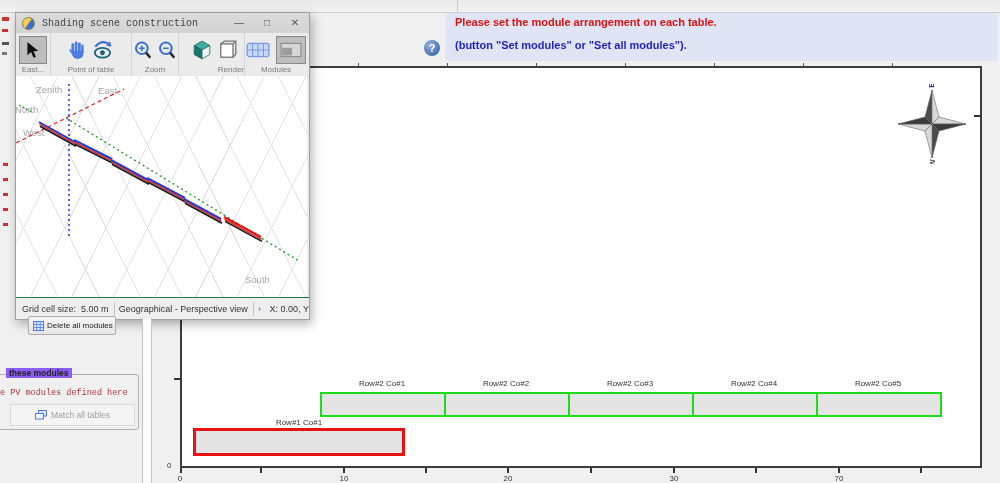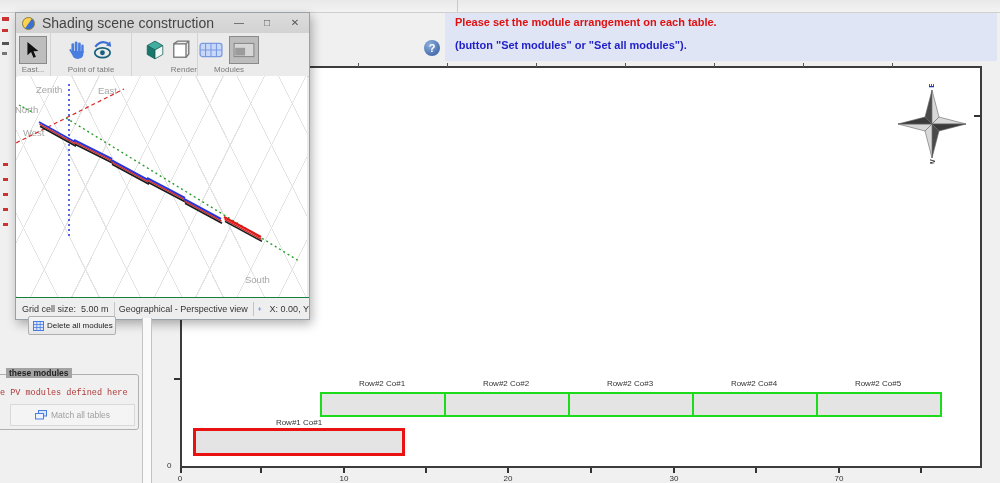--- a/index.html
+++ b/index.html
@@ -39,21 +39,21 @@
 
   
   .compass{left:714px;top:16px;}
 
   
   .fwin{left:15px;top:12px;width:293px;height:306px;background:#ebebeb;border:1px solid #98a0a8;
         box-shadow:2px 4px 10px rgba(0,0,0,.30);}
   .titlebar{left:0;top:0;width:100%;height:20px;background:linear-gradient(#dcdcdc,#d2d2d2);display:flex;align-items:center;}
   .win-icon{width:11px;height:11px;border-radius:50%;margin:0 7px 0 6px;
         background:linear-gradient(125deg,#ffd24d 46%,#3b6fd4 54%);border:1px solid #8a7a30;}
-  .win-title{font-size:14px;color:#444;flex:1;}
+  .win-title{font-size:10px;color:#444;flex:1;font-family:Liberation Mono, monospace;}
   .win-btn{width:28px;height:18px;text-align:center;font-size:10px;color:#555;line-height:18px;cursor:default;}
   .toolbar{left:0;top:20px;width:100%;height:43px;background:#ebebeb;border-bottom:1px solid #cfcfcf;display:flex;}
   .tgroup{position:relative;height:100%;border-right:1px solid #d4d4d4;display:flex;flex-direction:column;align-items:center;}
   .ticons{flex:1;display:flex;align-items:center;justify-content:center;gap:6px;padding:2px 6px 0 6px;}
   .tlabel{font-size:8px;color:#7a7a7a;padding-bottom:2px;white-space:nowrap;}
   .tbtn{display:flex;align-items:center;justify-content:center;}
   .pressed{background:#bdbdbd;border:1px solid #8a8a8a;}
   .viewport{left:0;top:63px;width:291px;height:221px;background:#fff;
       background-image:repeating-linear-gradient(63.5deg,#e3e3e3 0 1px,transparent 1px 37px),
                        repeating-linear-gradient(116.5deg,#e3e3e3 0 1px,transparent 1px 37px);
@@ -61,21 +61,21 @@
   .dirlabel{position:absolute;font-size:9.5px;color:#a6a6a6;}
   .statusbar{left:0;top:284px;width:100%;height:21px;background:#eeeeee;border-top:1px solid #15803d;
       display:flex;align-items:center;font-size:9px;color:#333;white-space:nowrap;overflow:hidden;}
   .ssep{width:1px;height:14px;background:#c4c4c4;margin:0 5px;}
 
   
   .del-btn{left:28px;top:316px;width:86px;height:17px;background:linear-gradient(#f5f5f5,#e7e7e7);
       border:1px solid #aeaeae;border-radius:2px;display:flex;align-items:center;font-size:8px;color:#222;}
   .splitter{left:142px;top:318px;width:8px;height:165px;background:#fafafa;border-left:1px solid #c4c4c4;border-right:1px solid #c4c4c4;}
   .groupbox{left:-8px;top:374px;width:145px;height:54px;border:1px solid #b0b0b0;border-radius:3px;}
-  .group-title{left:6px;top:368px;background:#a3a3a3;padding:0 3px;font-size:8.5px;font-weight:bold;color:#222;}
+  .group-title{left:6px;top:368px;background:#8b5cf6;padding:0 3px;font-size:8.5px;font-weight:bold;color:#222;}
   .warn-text{left:0px;top:388px;font-size:8.5px;color:#b03a3a;font-family:Liberation Mono, monospace;}
   .match-btn{left:10px;top:404px;width:123px;height:20px;background:#f4f4f4;border:1px solid #d9d9d9;
       display:flex;align-items:center;justify-content:center;gap:4px;font-size:8.5px;color:#a0a0a0;}
 
   .frag{position:absolute;}
 </style>
 </head>
 <body>
 
 <div class="abs top-strip"></div>
@@ -203,20 +203,39 @@
             <path d="M3,6 Q9,-1 16,4" fill="none" stroke="#3b6fd4" stroke-width="2"></path>
             <path d="M16.5,1 L17.5,6 L12.8,5 Z" fill="#3b6fd4"></path>
             <ellipse cx="9.5" cy="11.5" rx="7" ry="4.4" fill="none" stroke="#17607c" stroke-width="1.6"></ellipse>
             <circle cx="9.5" cy="11.5" r="2.2" fill="#17607c"></circle>
           </svg>
         </div>
       </div>
       <div class="tlabel">Point of table</div>
     </div>
 
+    <div class="tgroup" style="width:46px;">
+      <div class="ticons">
+        <div class="tbtn">
+          <svg width="18" height="19" viewBox="0 0 16 17">
+            <circle cx="7" cy="6.5" r="5.2" fill="none" stroke="#3b6fd4" stroke-width="1.8"></circle>
+            <path d="M7,4 V9 M4.5,6.5 H9.5" stroke="#3b6fd4" stroke-width="1.4"></path>
+            <path d="M10.8,10.5 L14.5,15" stroke="#222" stroke-width="2.2"></path>
+          </svg>
+        </div>
+        <div class="tbtn">
+          <svg width="18" height="19" viewBox="0 0 16 17">
+            <circle cx="7" cy="6.5" r="5.2" fill="none" stroke="#3b6fd4" stroke-width="1.8"></circle>
+            <path d="M4.5,6.5 H9.5" stroke="#3b6fd4" stroke-width="1.4"></path>
+            <path d="M10.8,10.5 L14.5,15" stroke="#222" stroke-width="2.2"></path>
+          </svg>
+        </div>
+      </div>
+      <div class="tlabel">Zoom</div>
+    </div>
 
     <div class="tgroup" style="width:65px;align-items:flex-end;">
       <div class="ticons">
         <div class="tbtn">
           <svg width="20" height="20" viewBox="0 0 18 18">
             <polygon points="9,1 16,5 9,9 2,5" fill="#3fae9e" stroke="#1a5f57" stroke-width="0.7"></polygon>
             <polygon points="2,5 9,9 9,17 2,13" fill="#17776d" stroke="#1a5f57" stroke-width="0.7"></polygon>
             <polygon points="16,5 9,9 9,17 16,13" fill="#eef7f6" stroke="#1a5f57" stroke-width="0.7"></polygon>
           </svg>
         </div>

